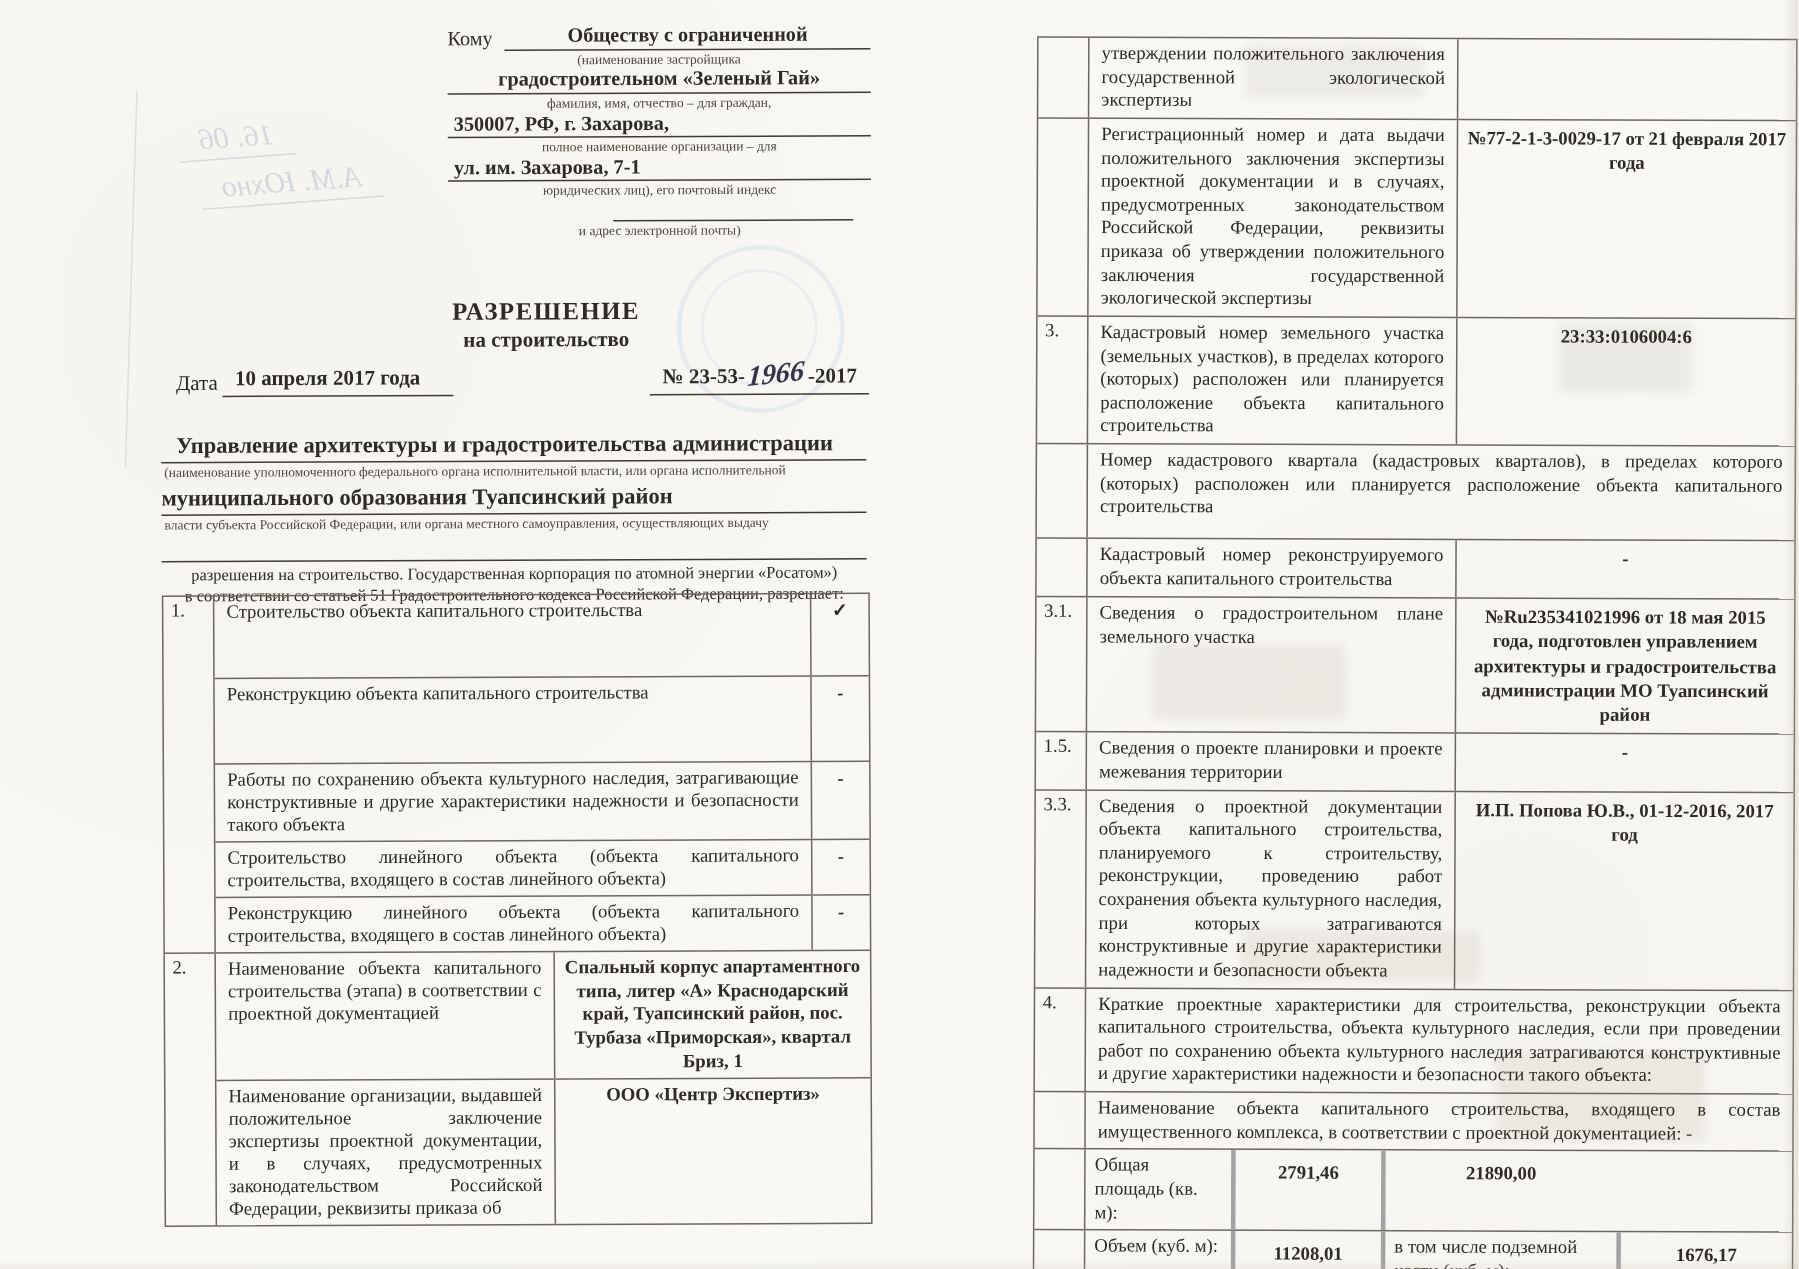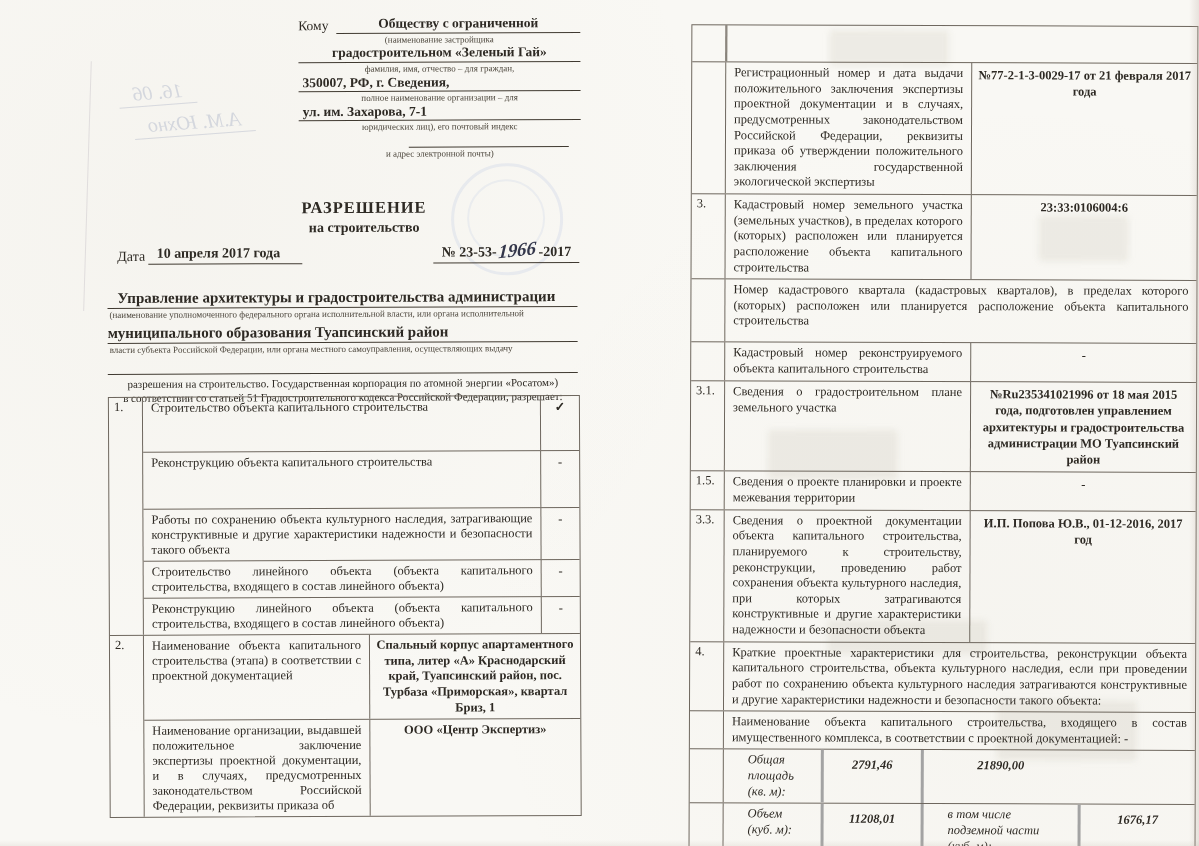--- a/index.html
+++ b/index.html
@@ -79,21 +79,21 @@
   
   .rtable{position:absolute;left:12px;top:25px;width:505px;border:1px solid #6e675e;
     font-size:12.5px;line-height:1.25;}
   .rrow{display:flex;}
   .rrow + .rrow{border-top:1px solid #6e675e;}
   .rrow .text{flex:1;padding:3px 8px;}
   .rrow .val{width:213px;flex:none;border-left:1px solid #6e675e;text-align:center;
     font-weight:bold;padding:4px 6px;line-height:1.3;}
   .rrow .full{flex:1;padding:3px 8px;}
   .specs{flex:1;display:grid;grid-template-columns:97px 100px 157px 1fr;}
-  .specs > div{padding:3px 24px;font-style:italic;}
+  .specs > div{padding:3px 6px;}
   .specs > div + div{border-left:3px solid #a3a3a3;}
   .spec-val{font-weight:bold;text-align:center;padding-top:8px !important;}
 </style>
 </head>
 <body>
 
 <div id="left-page" class="page">
 
   <div class="ghost-hw" style="left:120px;top:80px;">
     <span class="u">16. 06</span>
@@ -107,21 +107,21 @@
   <div class="stamp-ghost inner" style="left:468px;top:180px;width:74px;height:74px;"></div>
 
   <div class="recipient">
     <div class="r-line">
       <span class="r-label">Кому</span>
       <span class="r-field">Обществу с ограниченной</span>
     </div>
     <div class="r-hint">(наименование застройщика</div>
     <div class="r-field">градостроительном «Зеленый Гай»</div>
     <div class="r-hint">фамилия, имя, отчество – для граждан,</div>
-    <div class="r-field lalign">350007, РФ, г. Сведения,</div>
+    <div class="r-field lalign">350007, РФ, г. Захарова,</div>
     <div class="r-hint">полное наименование организации – для</div>
     <div class="r-field lalign">ул. им. Захарова, 7-1</div>
     <div class="r-hint">юридических лиц), его почтовый индекс</div>
     <div class="r-blank"></div>
     <div class="r-hint">и адрес электронной почты)</div>
   </div>
 
   <div class="title-block">
     <div class="title-main">РАЗРЕШЕНИЕ</div>
     <div class="title-sub">на строительство</div>
@@ -193,20 +193,21 @@
 
   <div class="smudge" style="left:150px;top:30px;width:120px;height:36px;"></div>
   <div class="smudge" style="left:360px;top:215px;width:90px;height:46px;"></div>
   <div class="smudge" style="left:90px;top:430px;width:130px;height:50px;"></div>
   <div class="smudge" style="left:150px;top:620px;width:160px;height:34px;"></div>
   <div class="smudge" style="left:320px;top:700px;width:140px;height:60px;"></div>
 
   <div class="rtable">
     <div class="rrow" style="min-height:36px">
       <div class="num"></div>
+      <div class="text jt">утверждении положительного заключения государственной экологической экспертизы</div>
       <div class="val"></div>
     </div>
     <div class="rrow" style="min-height:106px">
       <div class="num"></div>
       <div class="text jt">Регистрационный номер и дата выдачи положительного заключения экспертизы проектной документации и в случаях, предусмотренных законодательством Российской Федерации, реквизиты приказа об утверждении положительного заключения государственной экологической экспертизы</div>
       <div class="val">№77-2-1-3-0029-17 от 21 февраля 2017 года</div>
     </div>
     <div class="rrow" style="min-height:68px">
       <div class="num">3.</div>
       <div class="text jt">Кадастровый номер земельного участка (земельных участков), в пределах которого (которых) расположен или планируется расположение объекта капитального строительства</div>

